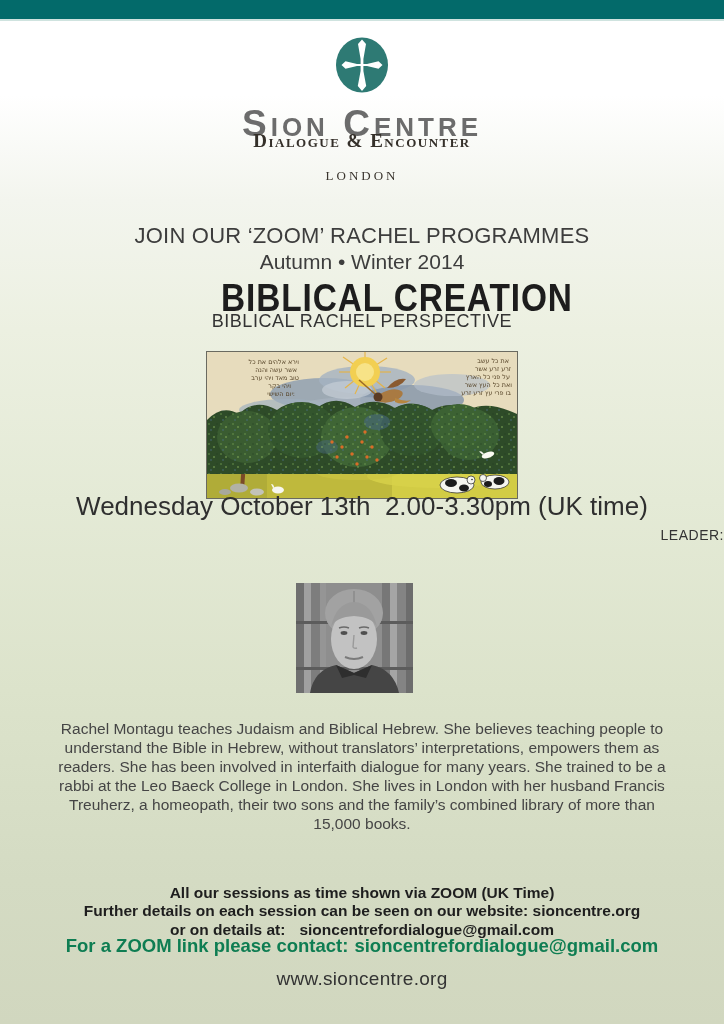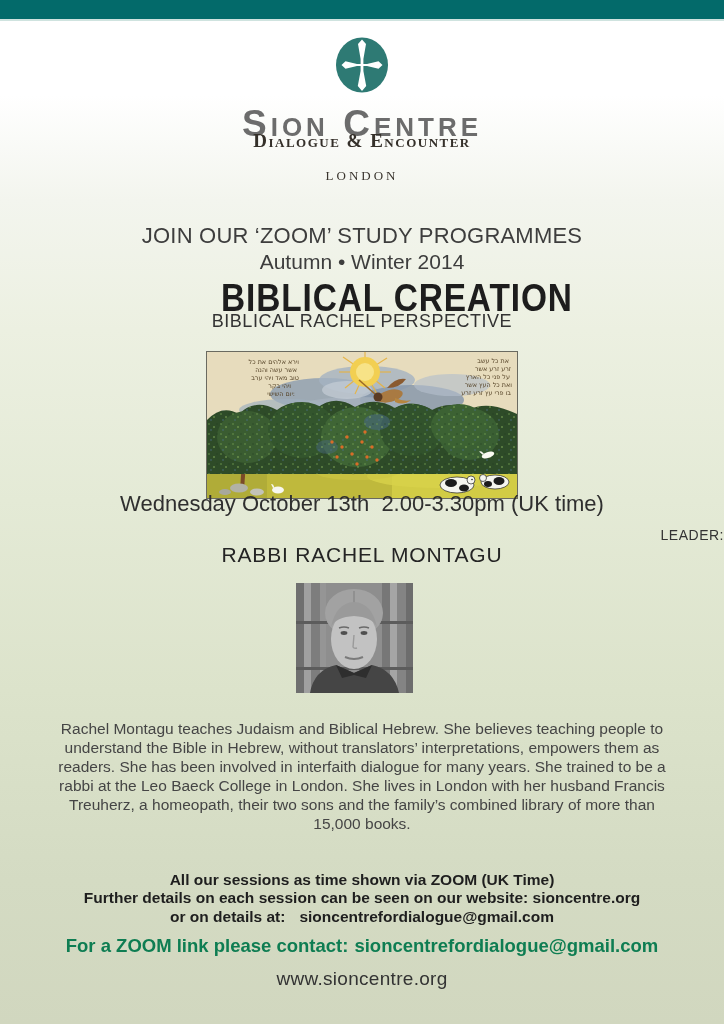--- a/index.html
+++ b/index.html
@@ -17,26 +17,26 @@
     font-size:37px;letter-spacing:4px;color:#6c6c6c;}
   .org-subtitle{top:130px;font-family:"Liberation Serif",serif;font-variant:small-caps;font-weight:600;
     font-size:19px;letter-spacing:1.5px;color:#35302a;}
   .org-location{top:168px;font-family:"Liberation Serif",serif;font-size:13px;letter-spacing:3px;color:#3a352e;}
   .join-line{top:223px;font-size:22px;color:#3d3d3d;letter-spacing:0.2px;}
   .season-line{top:250px;font-size:21px;color:#3d3d3d;}
   .prog-title{top:276px;font-size:38px;font-weight:700;color:#1d1d1d;letter-spacing:1px;padding-left:35px;}
   .prog-title span{display:inline-block;transform:scale(0.88,1.04);transform-origin:center;}
   .prog-subtitle{top:311px;font-size:18px;color:#333;letter-spacing:0.5px;}
   .painting{position:absolute;top:351px;left:206px;width:310px;height:146px;border:1px solid #6a6a60;background:#e7dcbd;text-decoration:underline;}
-  .session-datetime{top:491px;font-size:22px;color:#2f2f2f;white-space:pre;}
+  .session-datetime{top:491px;font-size:26px;color:#2f2f2f;white-space:pre;}
   .leader-label{top:527px;font-size:14px;color:#333;letter-spacing:0.5px;text-align:right;}
   .leader-name{top:543px;font-size:21px;color:#242424;letter-spacing:0.8px;}
   .photo{position:absolute;top:583px;left:296px;width:117px;height:110px;}
   .bio{top:719px;left:57px;width:610px;font-size:15.5px;line-height:19px;color:#454545;}
-  .f-bold{font-weight:700;color:#1e1e1e;font-size:15.5px;}
+  .f-bold{font-weight:700;color:#1e1e1e;font-size:15.5px;margin-top:13px;}
   .f1{top:871px;} .f2{top:889px;} .f3{top:908px;}
   .f3 .email{margin-left:14px;}
   .zoom-line{top:935px;font-size:18.5px;color:#0e7d52;}
   .zoom-line .lbl{font-weight:700;} .zoom-line .email{font-weight:700;margin-left:6px;}
   .website{top:968px;font-size:19px;color:#333;letter-spacing:0.3px;}
 </style>
 </head>
 <body>
 
 <div class="page">
@@ -48,21 +48,21 @@
       <ellipse cx="32" cy="30" rx="26" ry="27.5" fill="#2e7a74"></ellipse>
       <path d="M32 4.5 L36 9 L33.4 24 L33.4 36 L36.2 51 L32 56 L27.8 51 L30.6 36 L30.6 24 L28 9 Z" fill="#ffffff"></path>
       <path d="M11.5 30 L15.5 26.3 L27 28.9 L37 28.9 L48.5 26.3 L52.5 30 L48.5 33.7 L37 31.1 L27 31.1 L15.5 33.7 Z" fill="#ffffff"></path>
     </svg>
   </div>
 
   <div class="abs org-name">Sion Centre</div>
   <div class="abs org-subtitle">Dialogue &amp; Encounter</div>
   <div class="abs org-location">LONDON</div>
 
-  <div class="abs join-line">JOIN OUR ‘ZOOM’ STUDY PROGRAMMES</div>
+  <div class="abs join-line">JOIN OUR ‘ZOOM’ RACHEL PROGRAMMES</div>
   <div class="abs season-line">Autumn • Winter 2014</div>
   <div class="abs prog-title"><span>BIBLICAL CREATION</span></div>
   <div class="abs prog-subtitle">BIBLICAL RACHEL PERSPECTIVE</div>
 
   <div class="painting">
     <svg width="310" height="146" viewBox="0 0 310 146">
       <defs>
         <pattern id="leafdots" width="12" height="10" patternUnits="userSpaceOnUse">
           <circle cx="2" cy="2" r="1" fill="#6f9c4e"></circle>
           <circle cx="7" cy="5" r="1" fill="#8fb85e"></circle>
@@ -179,21 +179,20 @@
         <ellipse cx="0" cy="0" rx="14" ry="7" fill="#f5f5ef" stroke="#222222" stroke-width="0.7"></ellipse>
         <ellipse cx="4" cy="-1" rx="5.5" ry="4" fill="#1c1c1c"></ellipse>
         <ellipse cx="-7" cy="2" rx="4" ry="3" fill="#1c1c1c"></ellipse>
         <circle cx="-12" cy="-4" r="3.5" fill="#f5f5ef" stroke="#222222" stroke-width="0.7"></circle>
       </g>
     </svg>
   </div>
 
   <div class="abs session-datetime">Wednesday October 13th  2.00-3.30pm (UK time)</div>
   <div class="abs leader-label">LEADER:</div>
-  <div class="abs leader-name">RABBI RACHEL MONTAGU</div>
 
   <div class="photo">
     <svg width="117" height="110" viewBox="0 0 117 110">
 
       <rect width="117" height="110" fill="#8e8e8e"></rect>
       <g>
         <rect x="0" y="0" width="8" height="110" fill="#6f6f6f"></rect>
         <rect x="8" y="0" width="7" height="110" fill="#a0a0a0"></rect>
         <rect x="15" y="0" width="9" height="110" fill="#7d7d7d"></rect>
         <rect x="24" y="0" width="6" height="110" fill="#959595"></rect>

